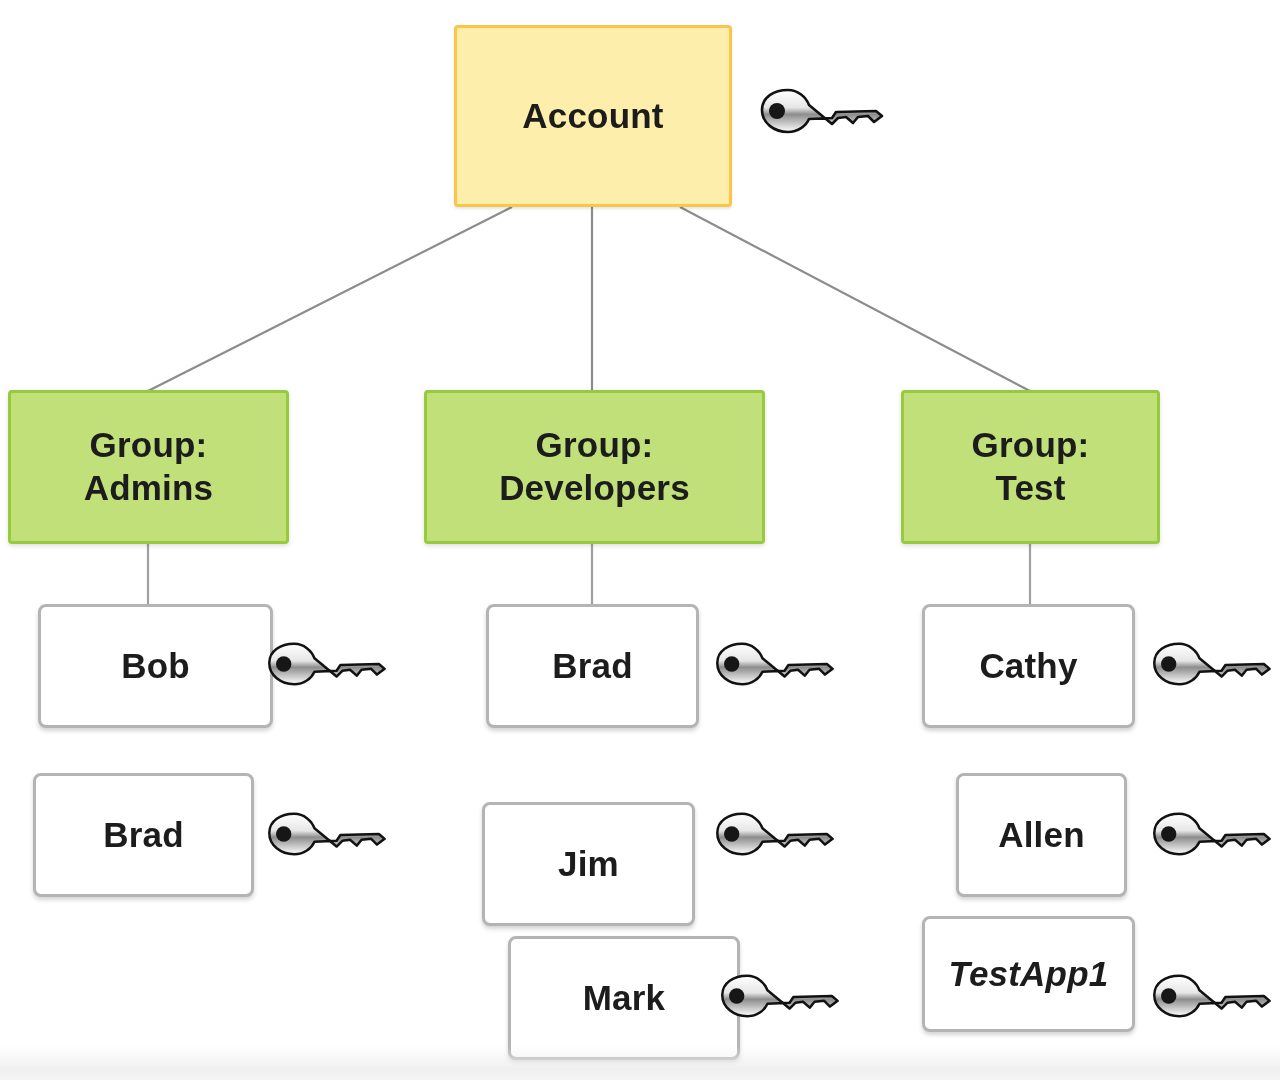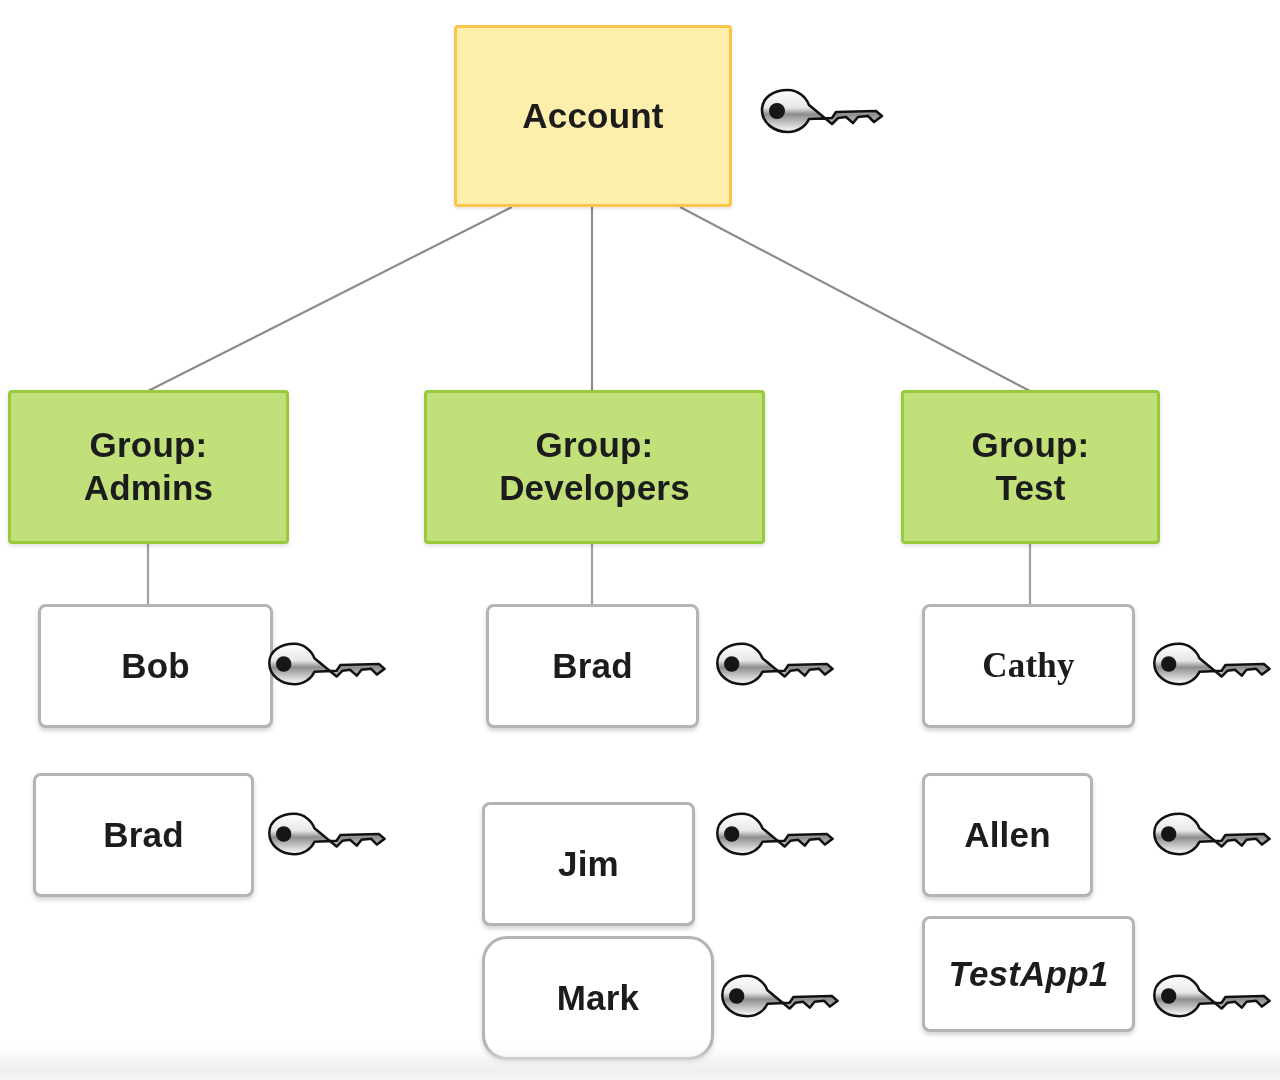--- a/index.html
+++ b/index.html
@@ -172,37 +172,37 @@
   </svg>
 
   <div class="node node-user" style="left:482px; top:802px; width:213px; height:124px;">
     <span class="node-label">Jim</span>
   </div>
   <svg class="key-icon small" style="left:713px; top:810px;" viewBox="0 0 126 52" xmlns="http://www.w3.org/2000/svg">
     <path d="M30 4 C16 4 4 11 4 24 C4 37 16 46 30 46 C40 46 48 40 51 33 L74 32 L78 26 L118 25 L124 30 L116 36 L110 30 L100 31 L95 37 L88 31 L80 32 L74 38 L51 19 C48 11 40 4 30 4 Z" fill="url(#kg0)" stroke="#111111" stroke-width="2.6" stroke-linejoin="round"></path>
     <circle cx="19" cy="25" r="8" fill="#161616"></circle>
   </svg>
 
-  <div class="node node-user" style="left:482px; top:936px; width:232px; height:124px;border-radius:25px;">
+  <div class="node node-user" style="left:508px; top:936px; width:232px; height:124px;">
     <span class="node-label">Mark</span>
   </div>
   <svg class="key-icon small" style="left:718px; top:972px;" viewBox="0 0 126 52" xmlns="http://www.w3.org/2000/svg">
     <path d="M30 4 C16 4 4 11 4 24 C4 37 16 46 30 46 C40 46 48 40 51 33 L74 32 L78 26 L118 25 L124 30 L116 36 L110 30 L100 31 L95 37 L88 31 L80 32 L74 38 L51 19 C48 11 40 4 30 4 Z" fill="url(#kg0)" stroke="#111111" stroke-width="2.6" stroke-linejoin="round"></path>
     <circle cx="19" cy="25" r="8" fill="#161616"></circle>
   </svg>
 
-  <div class="node node-user" style="left:922px; top:604px; width:213px; height:124px;font-family:Liberation Serif, serif;">
+  <div class="node node-user" style="left:922px; top:604px; width:213px; height:124px;">
     <span class="node-label">Cathy</span>
   </div>
   <svg class="key-icon small" style="left:1150px; top:640px;" viewBox="0 0 126 52" xmlns="http://www.w3.org/2000/svg">
     <path d="M30 4 C16 4 4 11 4 24 C4 37 16 46 30 46 C40 46 48 40 51 33 L74 32 L78 26 L118 25 L124 30 L116 36 L110 30 L100 31 L95 37 L88 31 L80 32 L74 38 L51 19 C48 11 40 4 30 4 Z" fill="url(#kg0)" stroke="#111111" stroke-width="2.6" stroke-linejoin="round"></path>
     <circle cx="19" cy="25" r="8" fill="#161616"></circle>
   </svg>
 
-  <div class="node node-user" style="left:922px; top:773px; width:171px; height:124px;">
+  <div class="node node-user" style="left:956px; top:773px; width:171px; height:124px;">
     <span class="node-label">Allen</span>
   </div>
   <svg class="key-icon small" style="left:1150px; top:810px;" viewBox="0 0 126 52" xmlns="http://www.w3.org/2000/svg">
     <path d="M30 4 C16 4 4 11 4 24 C4 37 16 46 30 46 C40 46 48 40 51 33 L74 32 L78 26 L118 25 L124 30 L116 36 L110 30 L100 31 L95 37 L88 31 L80 32 L74 38 L51 19 C48 11 40 4 30 4 Z" fill="url(#kg0)" stroke="#111111" stroke-width="2.6" stroke-linejoin="round"></path>
     <circle cx="19" cy="25" r="8" fill="#161616"></circle>
   </svg>
 
   <div class="node node-user" style="left:922px; top:916px; width:213px; height:116px;font-style:italic;">
     <span class="node-label">TestApp1</span>
   </div>

